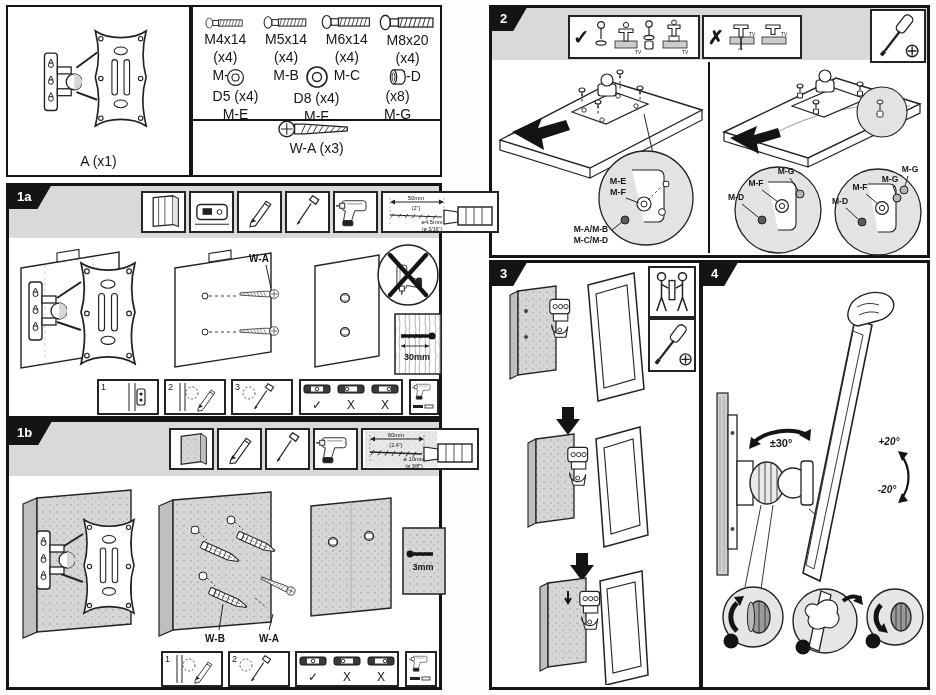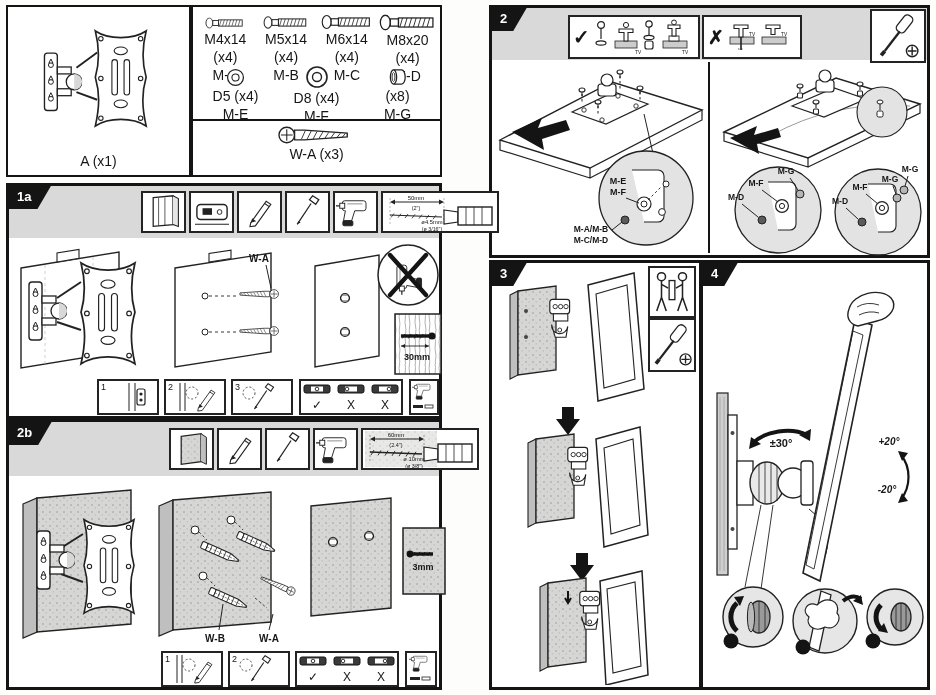--- a/index.html
+++ b/index.html
@@ -209,21 +209,21 @@
       </div>
       <div style="flex:1;text-align:center">
         <svg width="18" height="20" viewBox="0 0 20 22" style="margin:2px auto 0">
             <use href="#s-spacer"></use>
           </svg>
         <div class="lbl">(x8)</div>
         <div class="lbl">M-G</div>
       </div>
     </div>
     <div class="abs" style="left:0;right:0;top:112px;border-top:2px solid #141414"></div>
-    <div class="abs" style="left:2px;right:2px;top:114px;display:flex">
+    <div class="abs" style="left:2px;right:2px;top:108px;display:flex">
       <div style="flex:1.15;text-align:center">
         <svg width="78" height="20" viewBox="0 0 80 20" style="margin:4px auto 0">
             <use href="#s-lag"></use>
           </svg>
         <div class="lbl">W-A (x3)</div>
       </div>
     </div>
   </div>
 
   <div class="panel" style="left:6px;top:183px;width:436px;height:236px;">
@@ -382,21 +382,21 @@
       <svg width="26" height="32" viewBox="0 0 26 32">
         <use href="#s-drill" x="1" y="0" width="24" height="20"></use>
         <rect x="2" y="24" width="10" height="3" fill="#222"></rect>
           <rect x="14" y="24" width="8" height="3" fill="none" stroke="#222" stroke-width="0.8"></rect>
       </svg>
     </div>
   </div>
 
   <div class="panel" style="left:6px;top:419px;width:436px;height:271px;">
     <div class="graybar" style="height:54px"></div>
-    <div class="tab">2b</div>
+    <div class="tab">1b</div>
     <div class="tools" style="left:160px;top:6px">
       <div class="toolbox" style="width:45px;height:42px">
         <svg width="38" height="36" viewBox="0 0 40 40">
             <path d="M8,6 L30,3 L30,34 L8,37 Z" fill="url(#p-dots)" stroke="#222" stroke-width="1.4"></path>
             <path d="M30,3 l6,4 v30 l-6,-3" fill="#bfbfbf" stroke="#222" stroke-width="1.1"></path>
           </svg>
       </div>
       <div class="toolbox" style="width:45px;height:42px">
         <svg width="34" height="34" viewBox="0 0 44 44">
             <use href="#s-pencil"></use>

